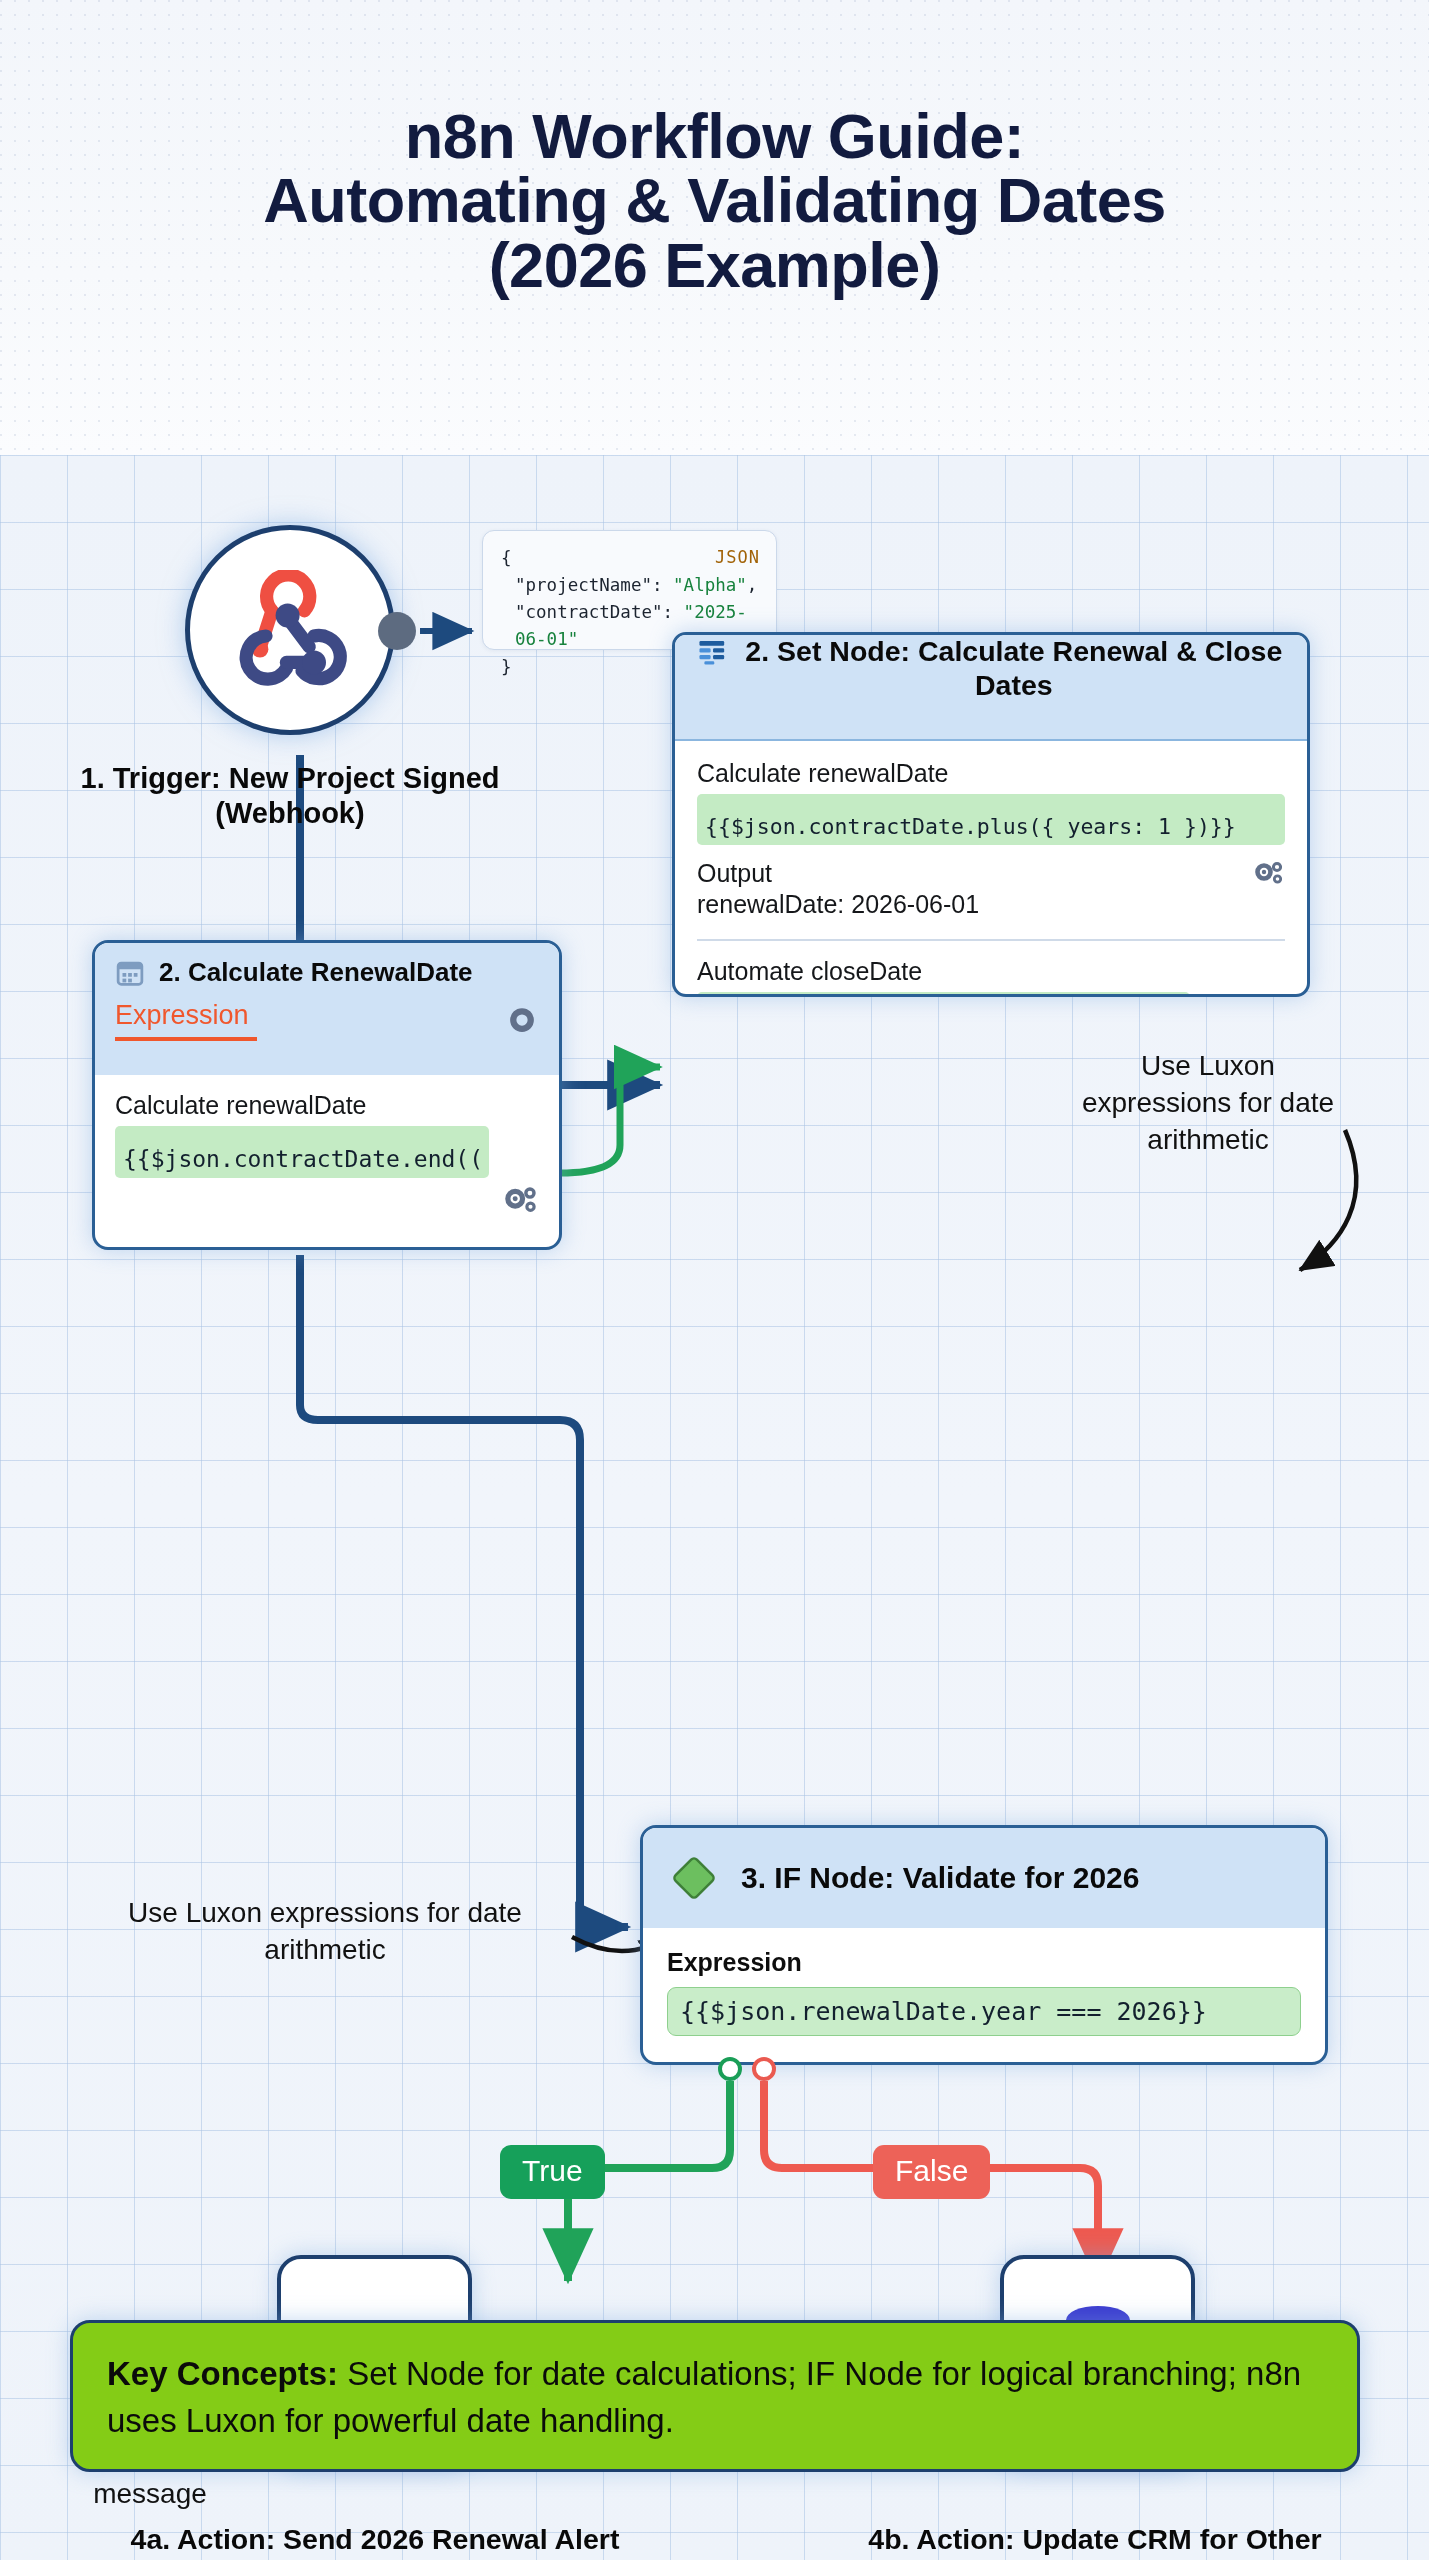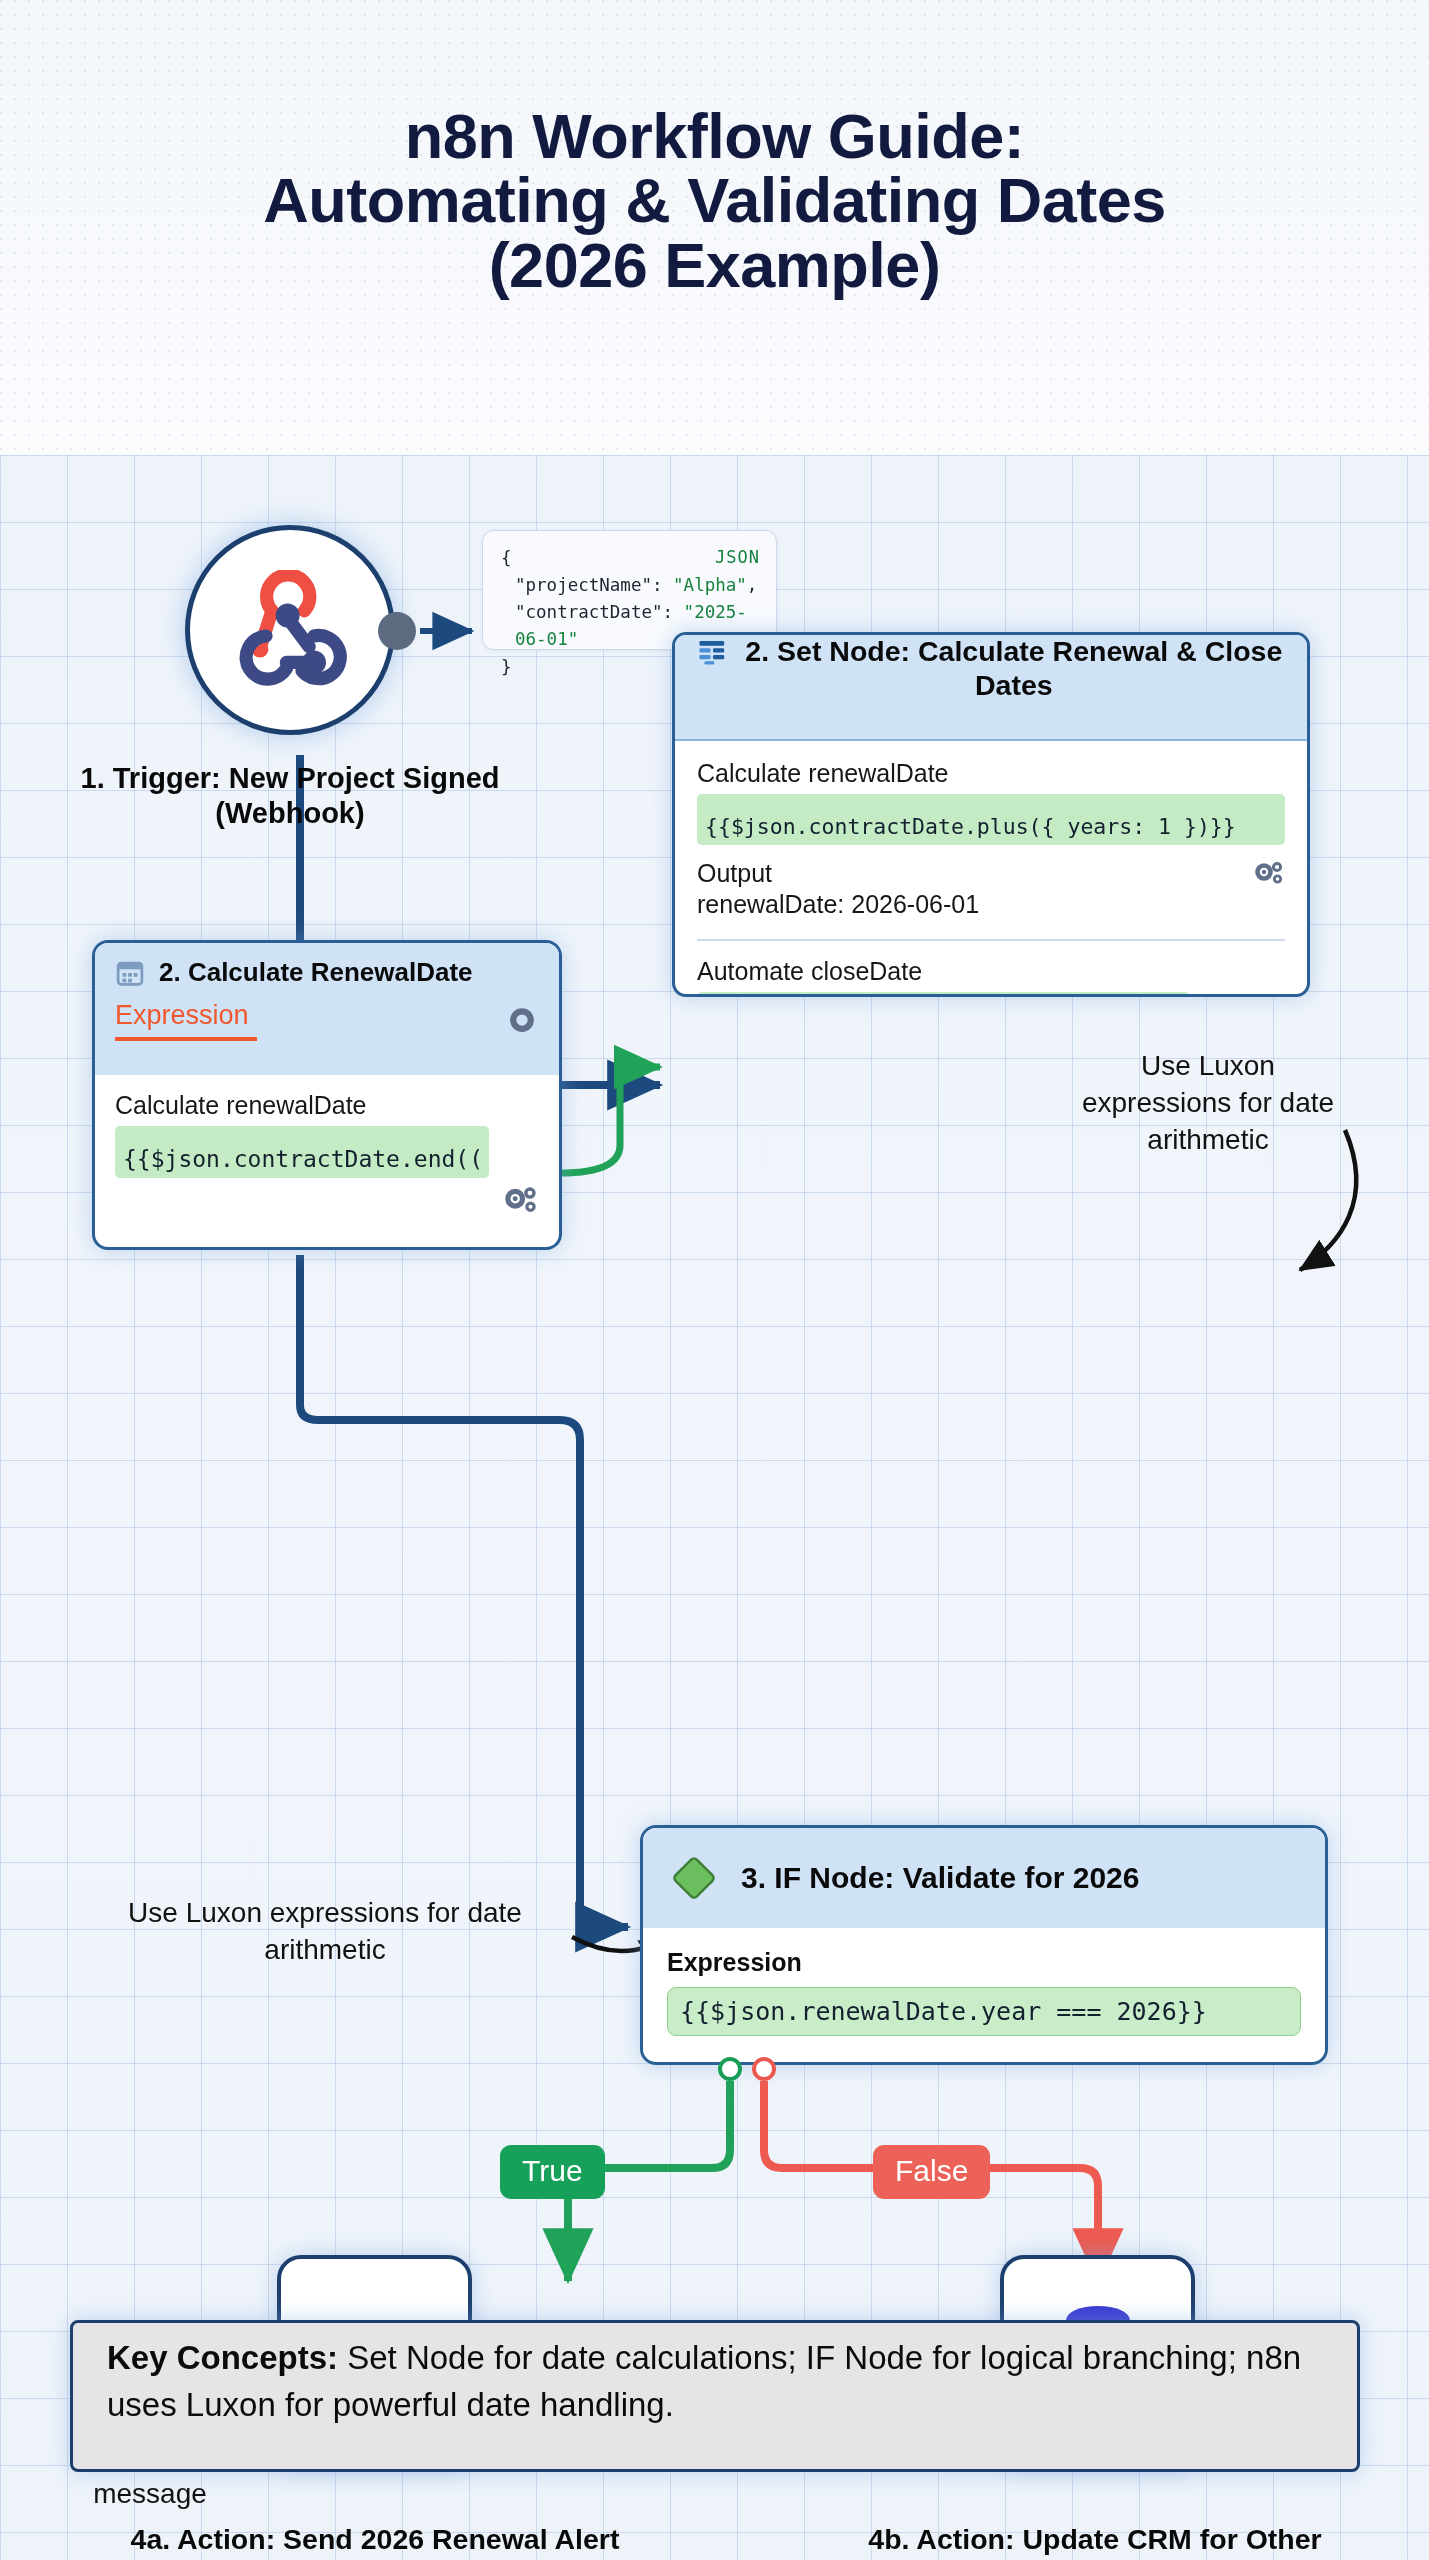--- a/index.html
+++ b/index.html
@@ -70,21 +70,21 @@
     border-radius: 12px;
     padding: 14px 16px 0 18px;
     font-family: "DejaVu Sans Mono", monospace;
     font-size: 17.5px;
     line-height: 1.55;
     color: #1c2430;
     box-shadow: 0 1px 4px rgba(40,70,120,0.07);
   }
   #json-tag {
     position: absolute; right: 16px; top: 13px;
-    color: #15803d; font-size: 17px; letter-spacing: 1px;
+    color: #a16207; font-size: 17px; letter-spacing: 1px;
   }
   .jstr { color: #17823d; }
   .jindent { padding-left: 14px; }
 
   
   #set-node {
     left: 672px; top: 177px; width: 638px; height: 365px;
     background: #fff;
     border: 3px solid #2a5f95;
     border-radius: 14px;
@@ -207,25 +207,25 @@
     position: absolute; text-align: center;
     font-size: 28px; color: #111; line-height: 1.32;
   }
   #annot-right { left: 1073px; top: 593px; width: 270px; }
   #annot-mid   { left: 95px; top: 1440px; width: 460px; }
   #annot-left  { left: 70px; top: 1948px; width: 160px; line-height: 1.3; }
 
   
   #key-box {
     position: absolute; left: 70px; top: 2320px; width: 1290px; height: 152px;
-    background: #e5e5e5;
+    background: #84cc16;
     border: 3.5px solid #1d3f6e;
-    border-radius: 8px;
+    border-radius: 20px;
     box-shadow: 0 0 22px rgba(125,170,225,0.45);
-    padding: 12px 34px;
+    padding: 28px 34px;
   }
   #key-text { font-size: 33px; color: #0b0b0b; line-height: 1.42; }
   #key-text b { font-weight: bold; }
 
   svg.edge { position: absolute; left: 0; top: 0; width: 1429px; height: 2105px; pointer-events: none; }
 </style>
 </head>
 <body>
 
 <div id="header">

